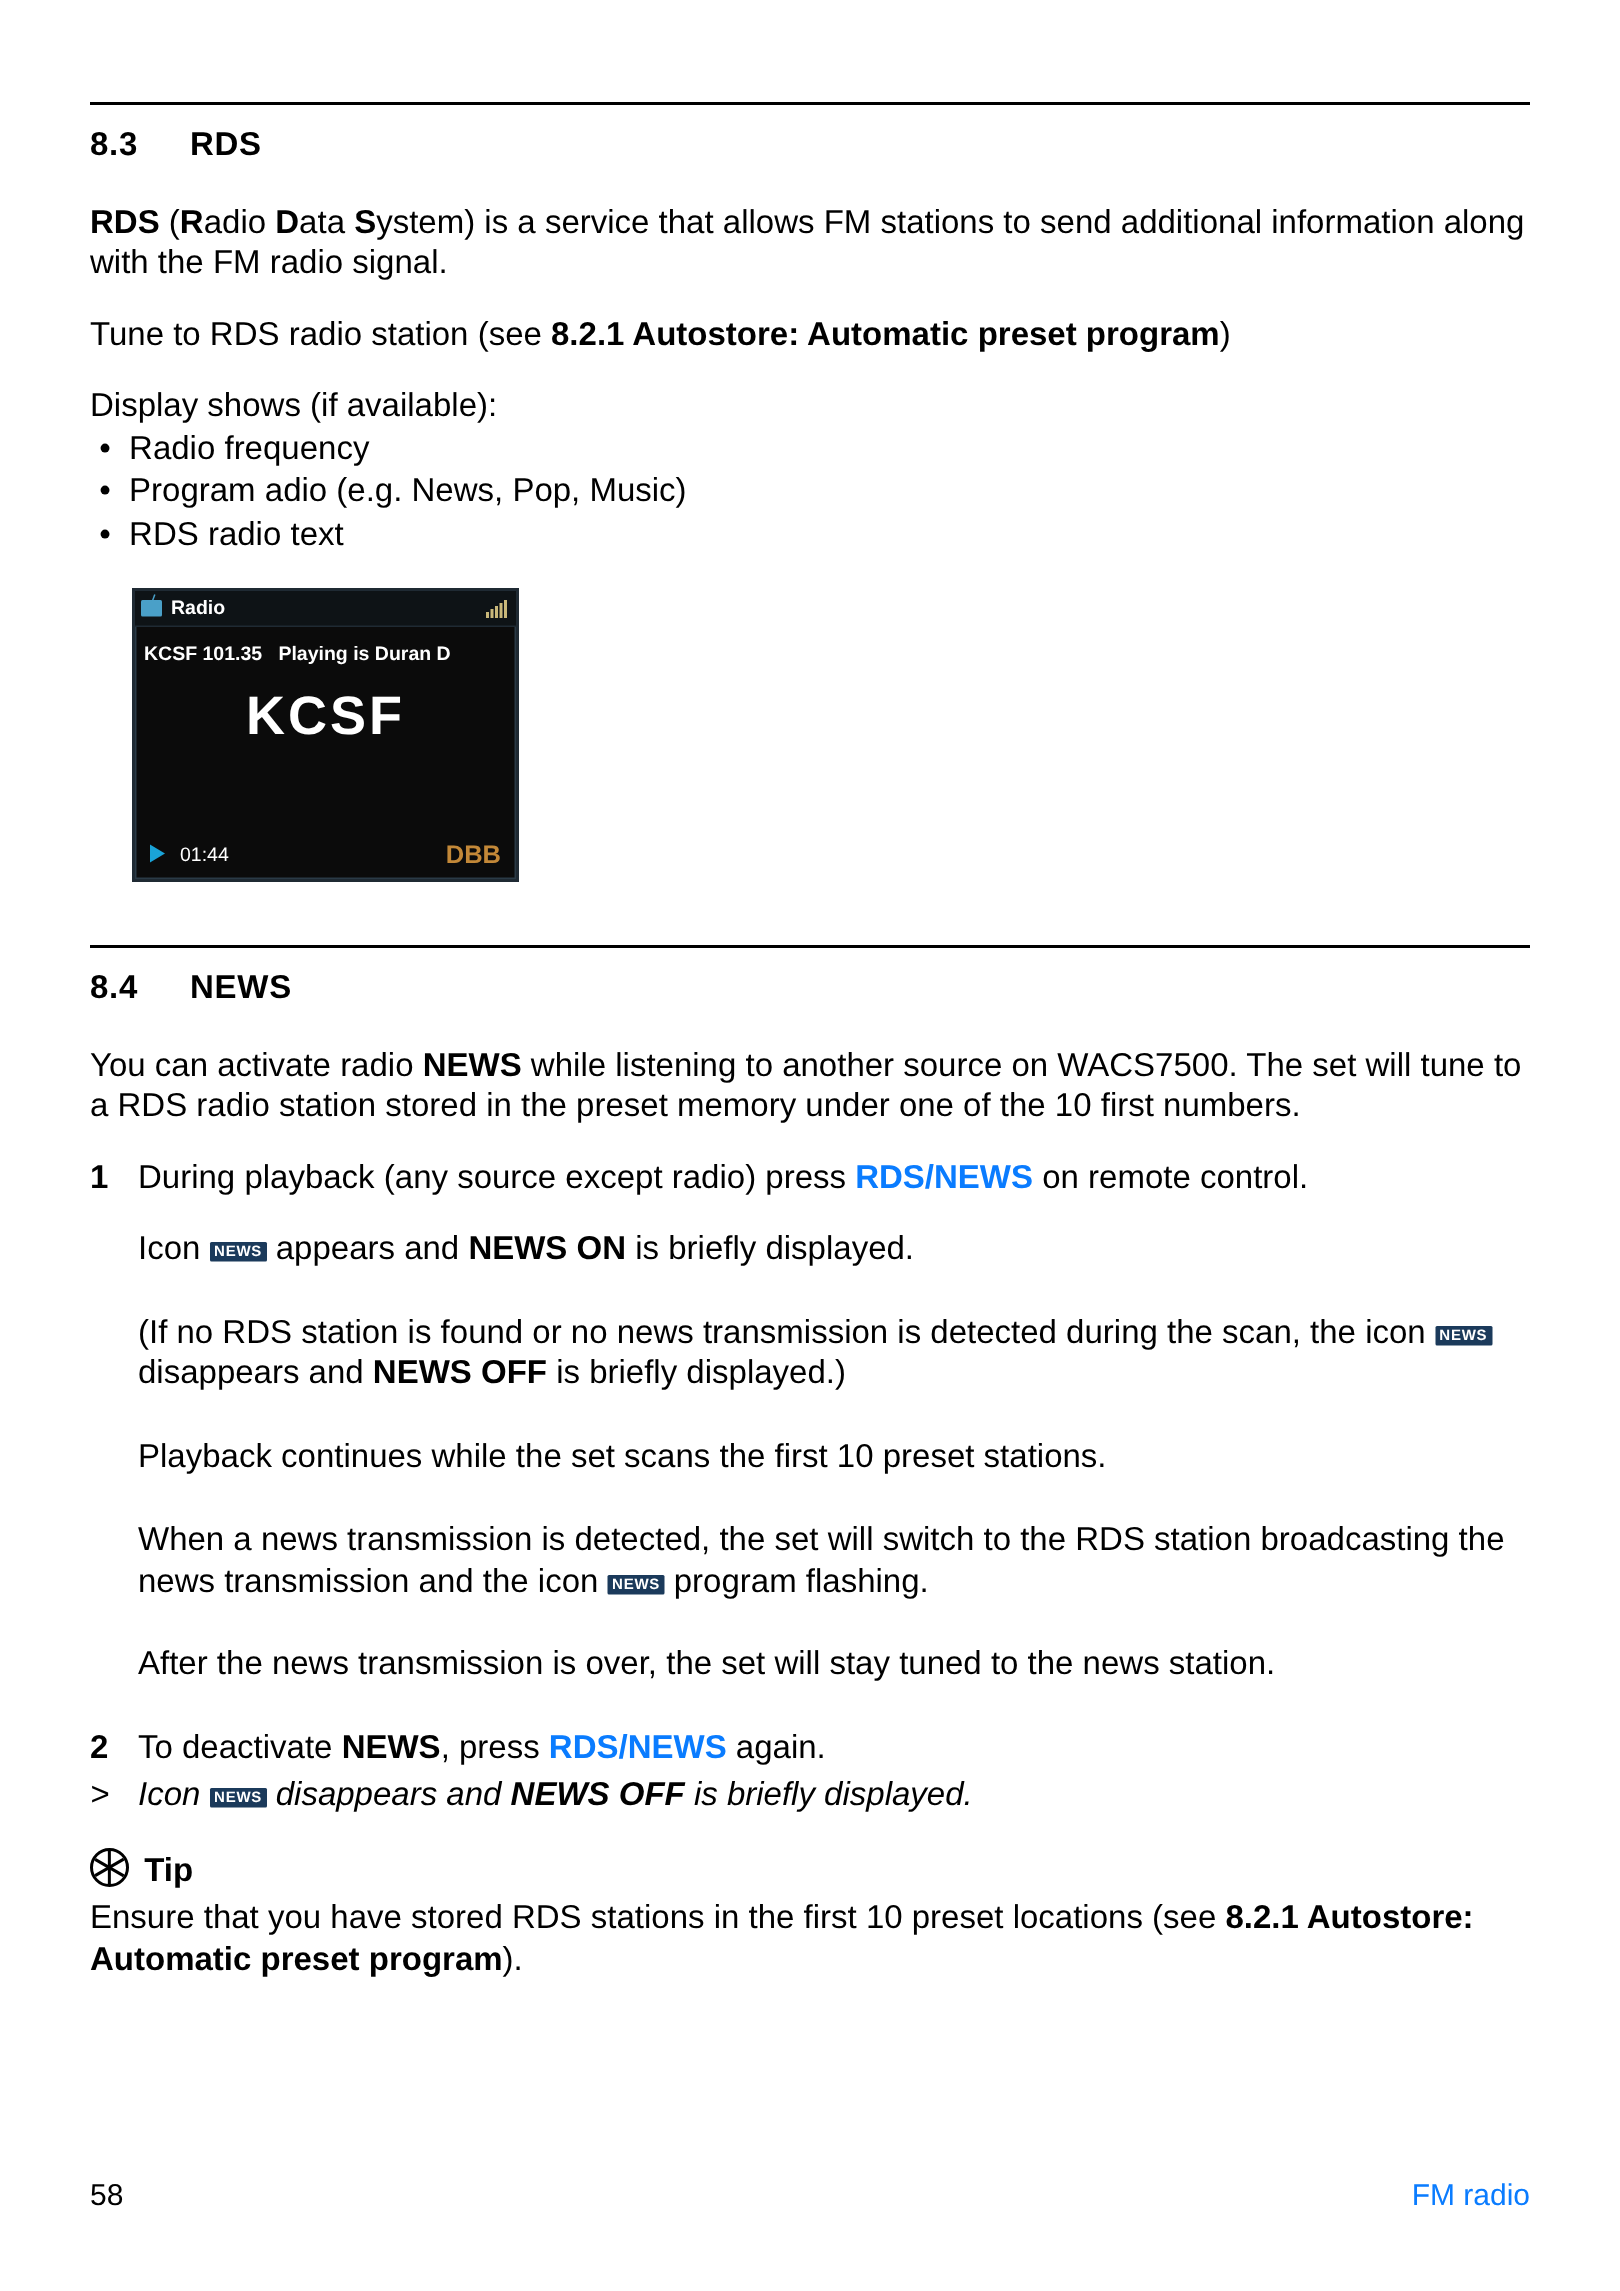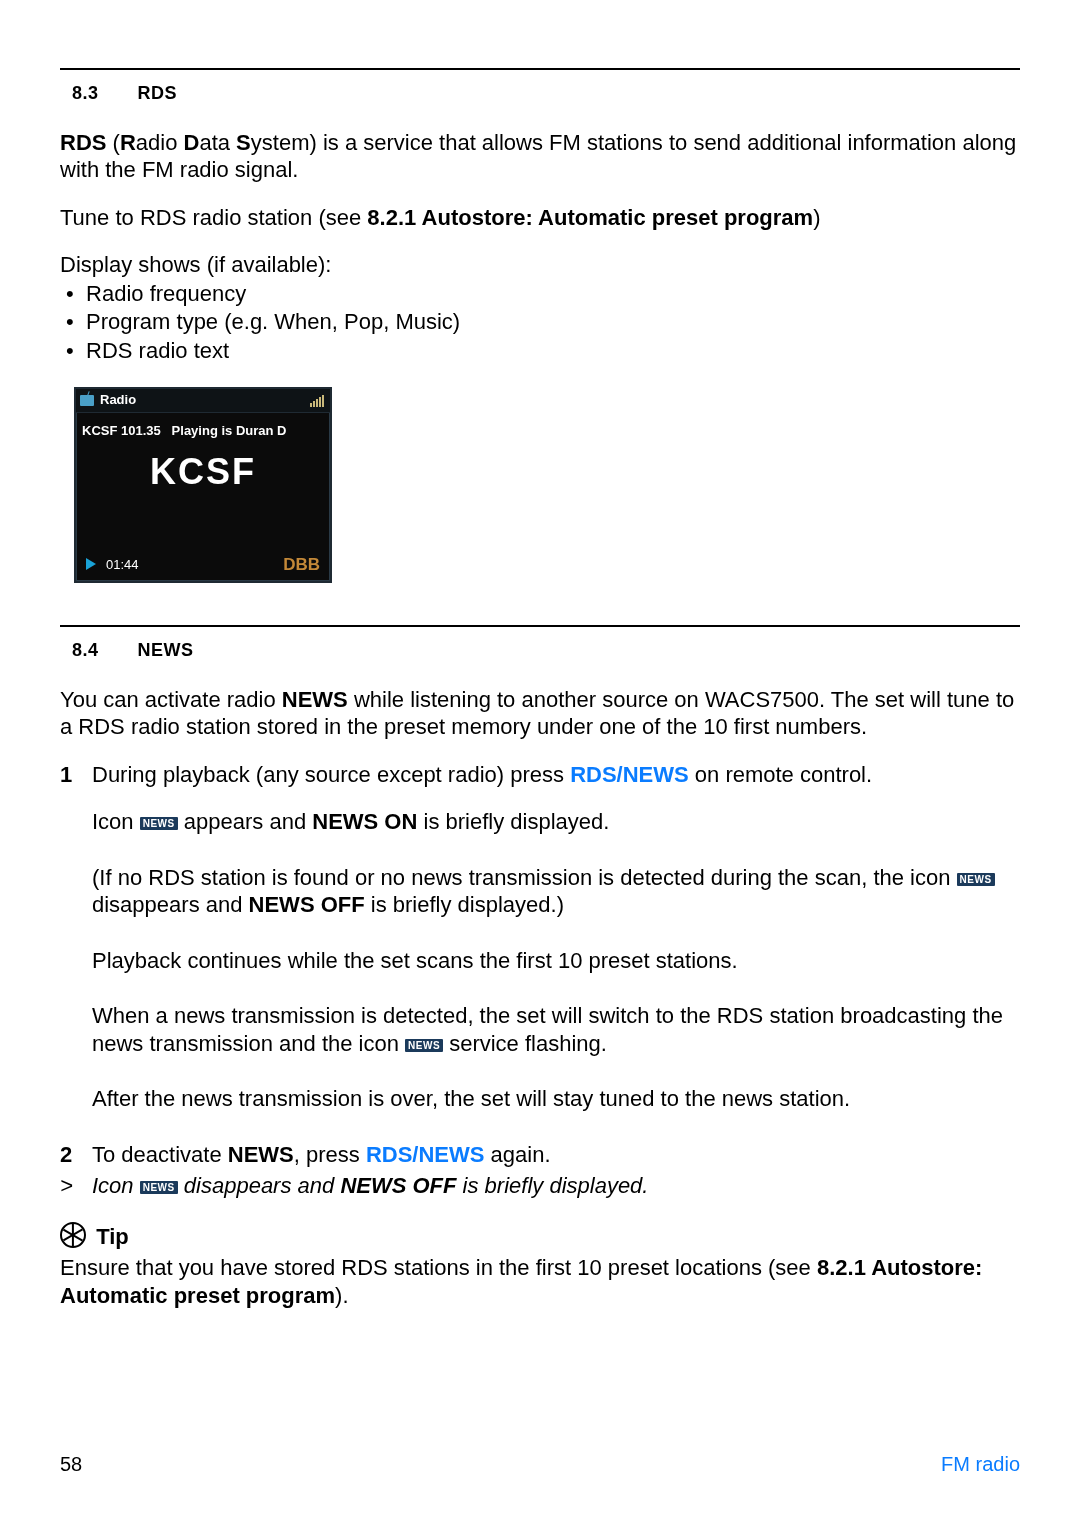--- a/index.html
+++ b/index.html
@@ -19,22 +19,22 @@
     font-size: 22px;
     line-height: 1.25;
   }
   .hr {
     border: none;
     border-top: 2px solid #000;
     margin: 0 0 12px 0;
   }
   .section-heading {
     font-weight: 700;
-    font-size: 18px;
-    margin: 6px 0 24px 12px;
+    font-size: 22px;
+    margin: 6px 0 24px 0;
     letter-spacing: 0.5px;
   }
   .section-heading .num { display:inline-block; width: 60px; }
   p { margin: 0 0 20px 0; }
   .b { font-weight: 700; }
   .blue { color: #0a7cff; }
   .bullet-line { margin: 0; line-height: 1.3; }
   .bullets { margin: 0 0 22px 0; }
   .numline { display: flex; margin: 0 0 20px 0; }
   .numline .n { width: 32px; font-weight: 700; flex: none; }
@@ -59,21 +59,21 @@
 
   
   .device {
     width: 254px;
     height: 192px;
     background: #0b0b0b;
     color: #fff;
     border: 2px solid #1f2a33;
     box-shadow: inset 0 0 0 1px #2a3a46;
     position: relative;
-    margin: 4px 0 42px 14px;
+    margin: 4px 0 42px 28px;
     font-family: Arial, sans-serif;
   }
   .device-top {
     display:flex;
     align-items:center;
     justify-content: space-between;
     background: #0e1316;
     padding: 3px 6px 3px 4px;
     border-bottom: 1px solid #1f2a33;
     font-size: 13px;
@@ -189,21 +189,21 @@
     <span class="b">RDS</span><span> (</span><span class="b">R</span><span>adio </span><span class="b">D</span><span>ata </span><span class="b">S</span><span>ystem) is a service that allows FM stations to send additional information along with the FM radio signal.</span>
   </p>
 
   <p>
     <span>Tune to RDS radio station (see </span><span class="b">8.2.1 Autostore:  Automatic preset program</span><span>)</span>
   </p>
 
   <div class="bullets">
     <p class="bullet-line">Display shows (if available):</p>
     <p class="bullet-line">&nbsp;•&nbsp; <span>Radio frequency</span></p>
-    <p class="bullet-line">&nbsp;•&nbsp; <span>Program type (e.g. When, Pop, Music)</span></p>
+    <p class="bullet-line">&nbsp;•&nbsp; <span>Program adio (e.g. News, Pop, Music)</span></p>
     <p class="bullet-line">&nbsp;•&nbsp; <span>RDS radio text</span></p>
   </div>
 
   <div class="device">
     <div class="device-top">
       <div class="left">
         <span class="radio-icon"></span>
         <span>Radio</span>
       </div>
       <div class="signal">
@@ -246,21 +246,21 @@
     <span>Icon </span><span class="news-badge">NEWS</span><span> appears and </span><span class="b">NEWS ON</span><span> is briefly displayed.</span>
   </p>
 
   <p class="subpara">
     <span>(If no RDS station is found or no news transmission is detected during the scan, the icon </span><span class="news-badge">NEWS</span><span> disappears and </span><span class="b">NEWS OFF</span><span> is briefly displayed.)</span>
   </p>
 
   <p class="subpara">Playback continues while the set scans the first 10 preset stations.</p>
 
   <p class="subpara">
-    <span>When a news transmission is detected, the set will switch to the RDS station broadcasting the news transmission and the icon </span><span class="news-badge">NEWS</span><span> service flashing.</span>
+    <span>When a news transmission is detected, the set will switch to the RDS station broadcasting the news transmission and the icon </span><span class="news-badge">NEWS</span><span> program flashing.</span>
   </p>
 
   <p class="subpara">After the news transmission is over, the set will stay tuned to the news station.</p>
 
   <div class="numline" style="margin-bottom:4px">
     <div class="n">2</div>
     <div class="c">
       <span>To deactivate </span><span class="b">NEWS</span><span>, press </span><span class="b blue">RDS/NEWS</span><span> again.</span>
     </div>
   </div>

